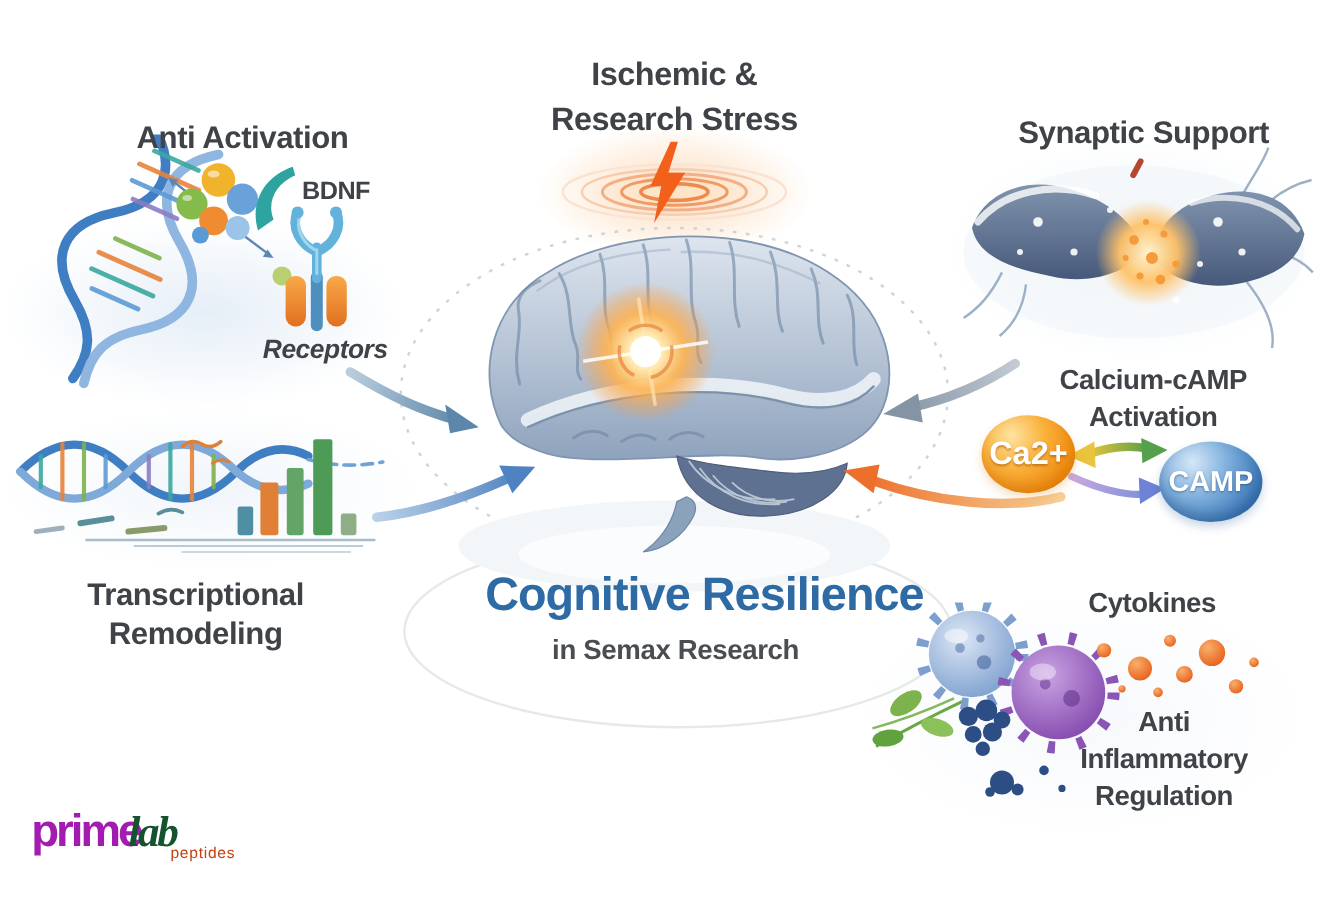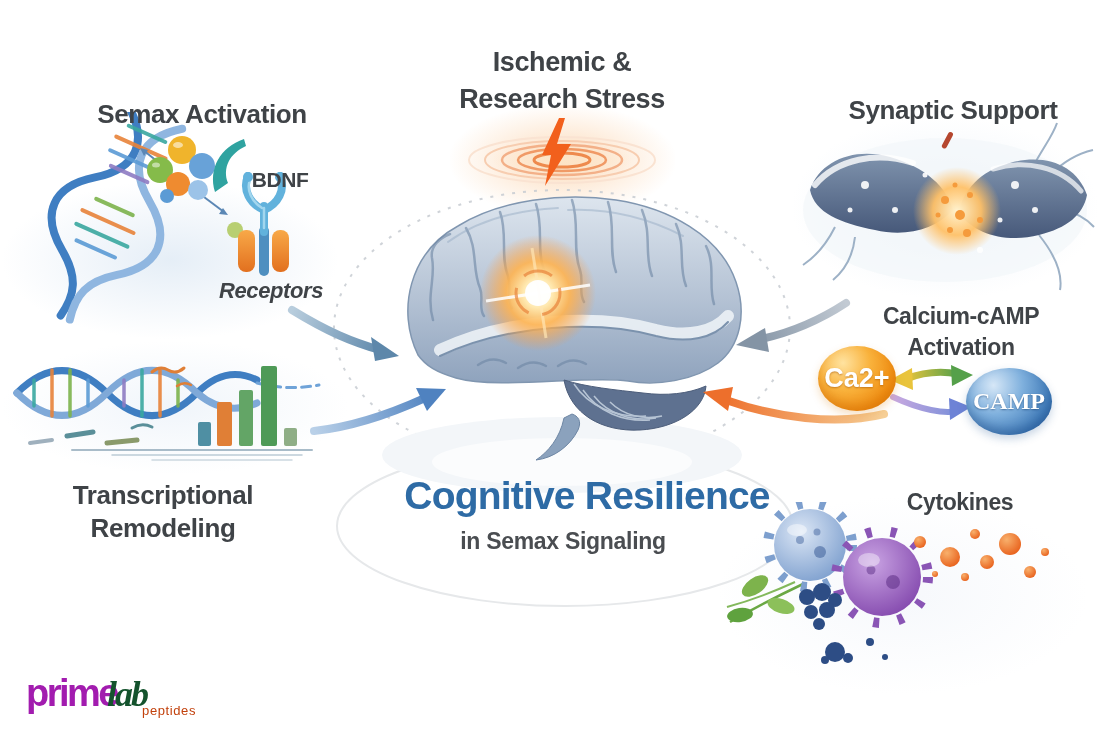--- a/index.html
+++ b/index.html
@@ -37,21 +37,20 @@
     left:818px;top:346px;width:78px;height:65px;font-size:27px;
     background:radial-gradient(circle at 32% 26%, #ffe3a0 0%, #f9b23c 38%, #ef8d12 72%, #de7d06 100%);
     box-shadow:0 4px 8px rgba(220,130,20,.25), inset 0 -6px 10px rgba(200,100,0,.35);
     text-shadow:0 1px 2px rgba(160,80,0,.55);
   }
   .node-camp{
     left:966px;top:368px;width:86px;height:67px;font-size:24px;
     background:radial-gradient(circle at 32% 26%, #d6e7f7 0%, #7fb0dd 38%, #3f7ab8 75%, #2e5f98 100%);
     box-shadow:0 4px 8px rgba(40,90,150,.25), inset 0 -6px 10px rgba(25,70,125,.35);
     text-shadow:0 1px 2px rgba(20,60,110,.55);
-    font-family:Liberation Serif, serif;
   }
   .logo{position:absolute;left:26px;top:672px;width:190px;}
   .logo-line{display:flex;align-items:baseline;}
   .logo-prime{font-weight:700;font-size:38px;color:#a21caf;letter-spacing:-2.5px;}
   .logo-lab{
     font-family:"Liberation Serif",serif;font-style:italic;font-weight:700;
     font-size:36px;color:#14532d;margin-left:-10px;letter-spacing:-2px;
   }
   .logo-peptides{
     font-size:13px;font-weight:400;color:#c2410c;letter-spacing:.6px;
@@ -430,40 +429,45 @@
   </div>
   <div class="node node-camp">
     <span>CAMP</span>
   </div>
 
   <div class="label lbl-stress" style="left:562px;top:44px;">
     <div>Ischemic &amp;</div>
     <div>Research Stress</div>
   </div>
 
-  <div class="label lbl-section" style="left:202px;top:99px;">Semax Activation</div>
-  <div class="label lbl-small" style="left:280px;top:148px;margin-top:20px;">BDNF</div>
+  <div class="label lbl-section" style="left:202px;top:99px;">Anti Activation</div>
+  <div class="label lbl-small" style="left:280px;top:148px;">BDNF</div>
   <div class="label lbl-med" style="left:271px;top:278px;font-style:italic;">Receptors</div>
 
   <div class="label lbl-section" style="left:953px;top:95px;">Synaptic Support</div>
 
   <div class="label lbl-sig" style="left:961px;top:301px;">
     <div>Calcium-cAMP</div>
     <div>Activation</div>
   </div>
 
   <div class="label lbl-section lbl-two" style="left:163px;top:479px;">
     <div>Transcriptional</div>
     <div>Remodeling</div>
   </div>
 
   <div class="title-main" style="left:587px;top:474px;">Cognitive Resilience</div>
-  <div class="title-sub" style="left:563px;top:528px;">in Semax Signaling</div>
+  <div class="title-sub" style="left:563px;top:528px;">in Semax Research</div>
 
   <div class="label lbl-cyto" style="left:920px;top:489px;margin-left:40px;">Cytokines</div>
+  <div class="label lbl-anti" style="left:970px;top:586px;">
+    <div>Anti</div>
+    <div>Inflammatory</div>
+    <div>Regulation</div>
+  </div>
 
   <div class="logo">
     <div class="logo-line">
       <span class="logo-prime">prime</span>
       <span class="logo-lab">lab</span>
     </div>
     <div class="logo-peptides">peptides</div>
   </div>
 
 </div>

